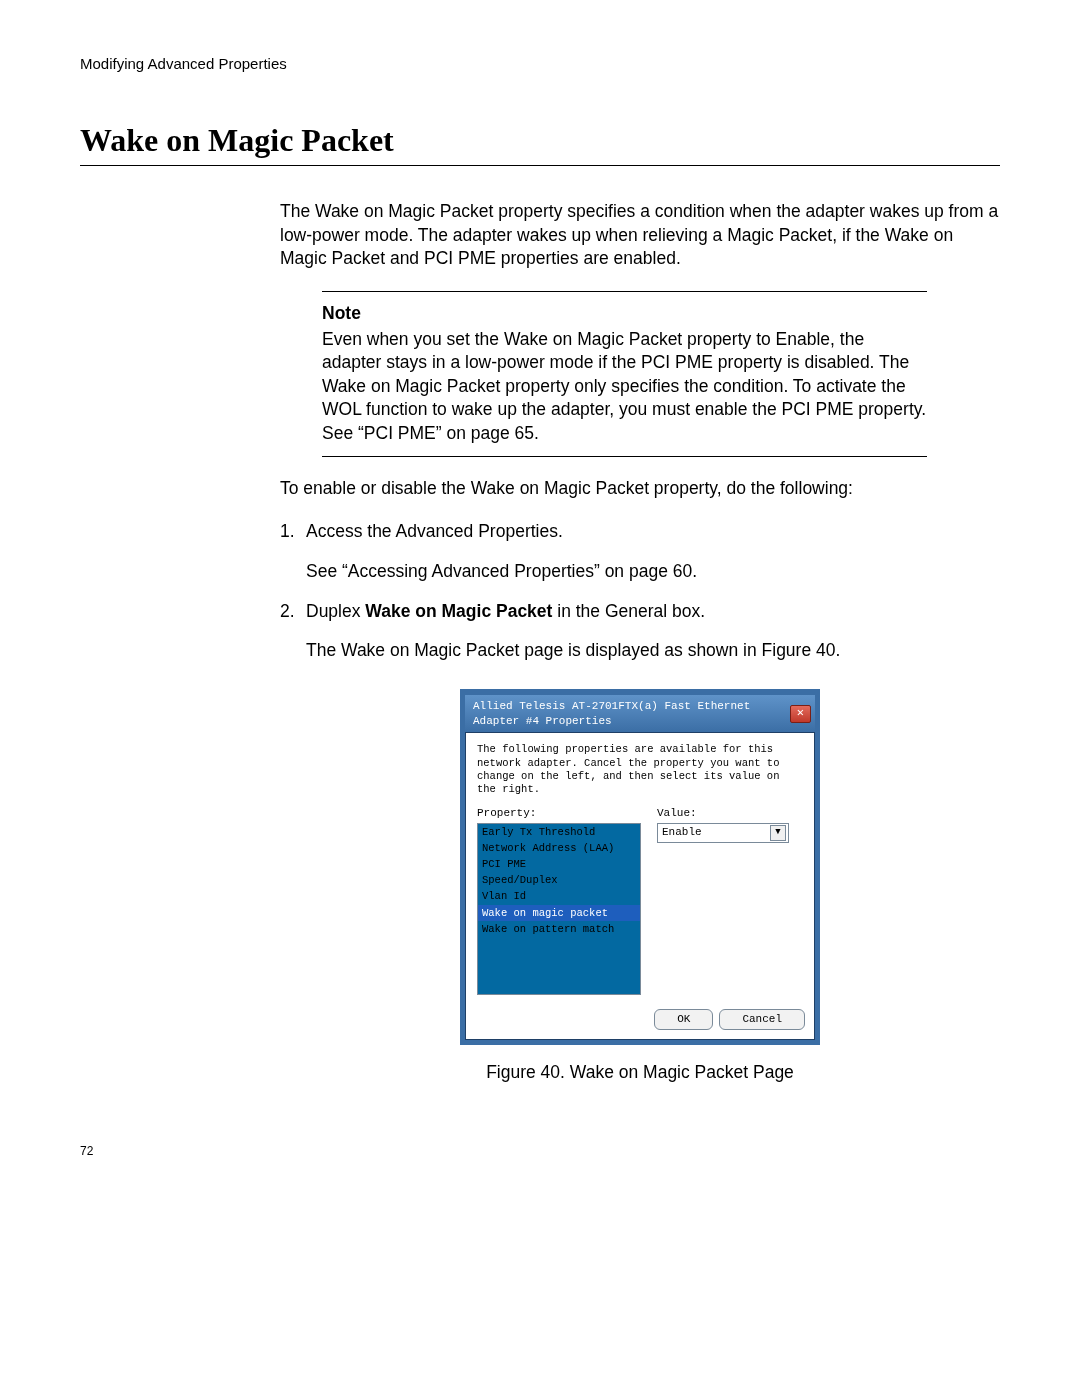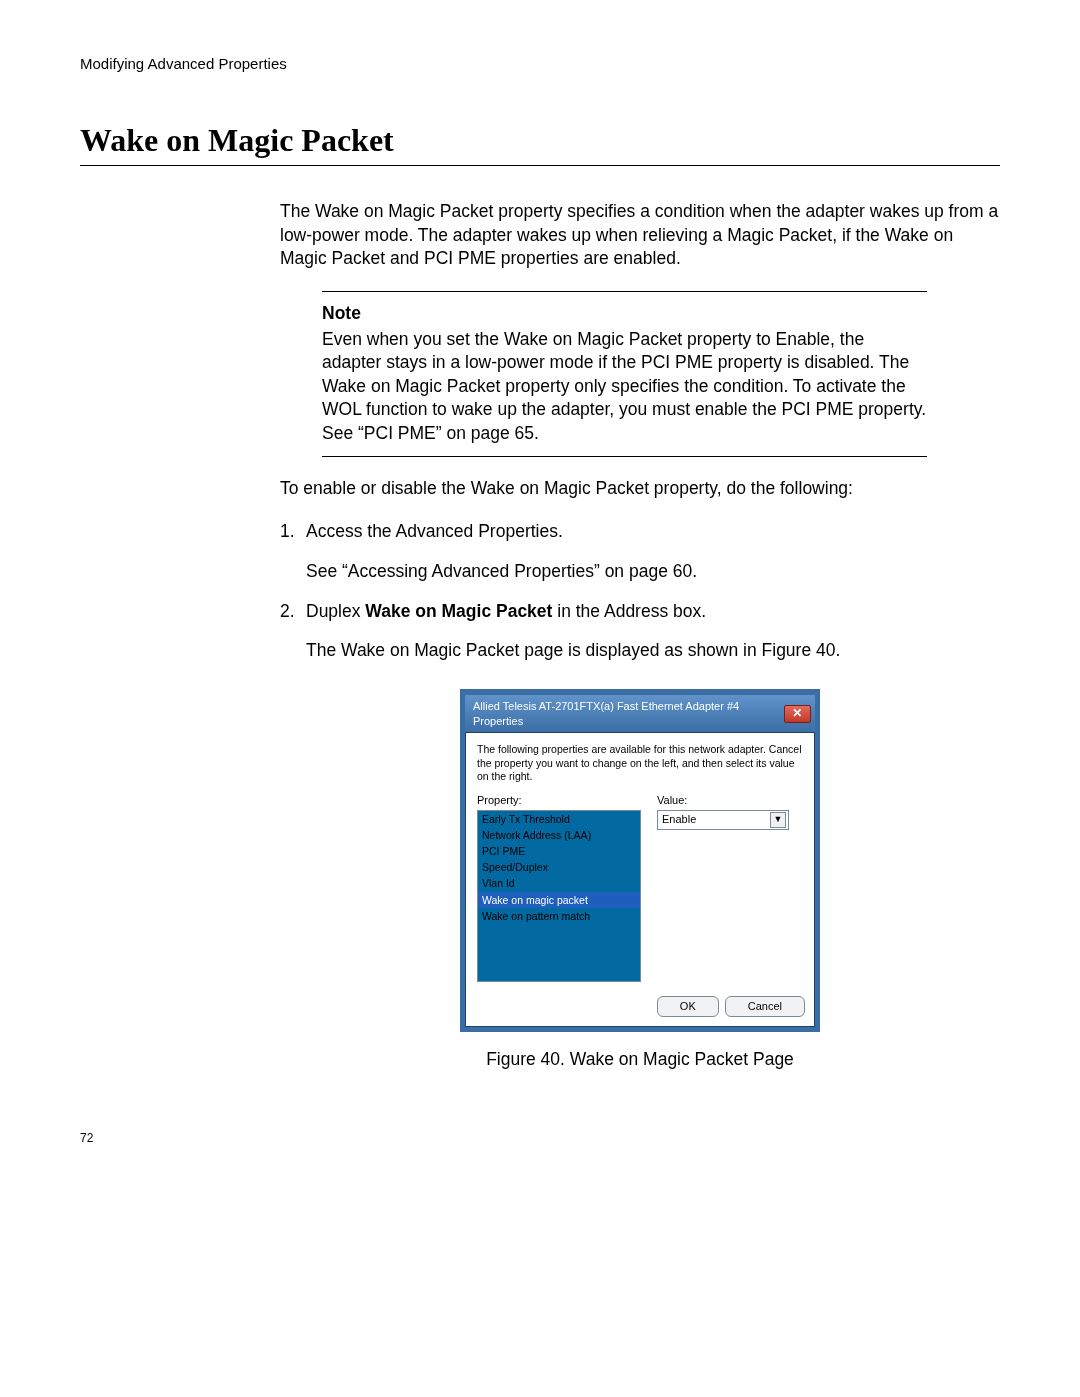--- a/index.html
+++ b/index.html
@@ -72,21 +72,21 @@
   }
 
   
   .dialog {
     display: inline-block;
     text-align: left;
     border: 5px solid #3b6ea5;
     border-top-width: 6px;
     background: #fff;
     width: 350px;
-    font-family: Liberation Sans, sans-serif;
+    font-family: Liberation Mono, monospace;
     font-size: 11px;
     color: #000;
     box-shadow: 0 0 0 1px #1e3f66 inset;
   }
   .titlebar {
     background: linear-gradient(#5f93c9, #3b6ea5);
     color: #fff;
     padding: 4px 4px 4px 8px;
     font-size: 11px;
     display: flex;
@@ -222,21 +222,21 @@
     <div class="para">To enable or disable the Wake on Magic Packet property, do the following:</div>
 
     <ol class="steps">
       <li>
         <span class="num">1.</span>
         <span>Access the Advanced Properties.</span>
         <div class="sub">See “Accessing Advanced Properties” on page 60.</div>
       </li>
       <li>
         <span class="num">2.</span>
-        <span>Duplex </span><b>Wake on Magic Packet</b><span> in the Address box.</span>
+        <span>Duplex </span><b>Wake on Magic Packet</b><span> in the General box.</span>
         <div class="sub">The Wake on Magic Packet page is displayed as shown in Figure 40.</div>
       </li>
     </ol>
 
     <div class="fig-wrap">
       <div class="dialog">
         <div class="titlebar">
           <span>Allied Telesis AT-2701FTX(a) Fast Ethernet Adapter #4 Properties</span>
           <span class="close">✕</span>
         </div>

